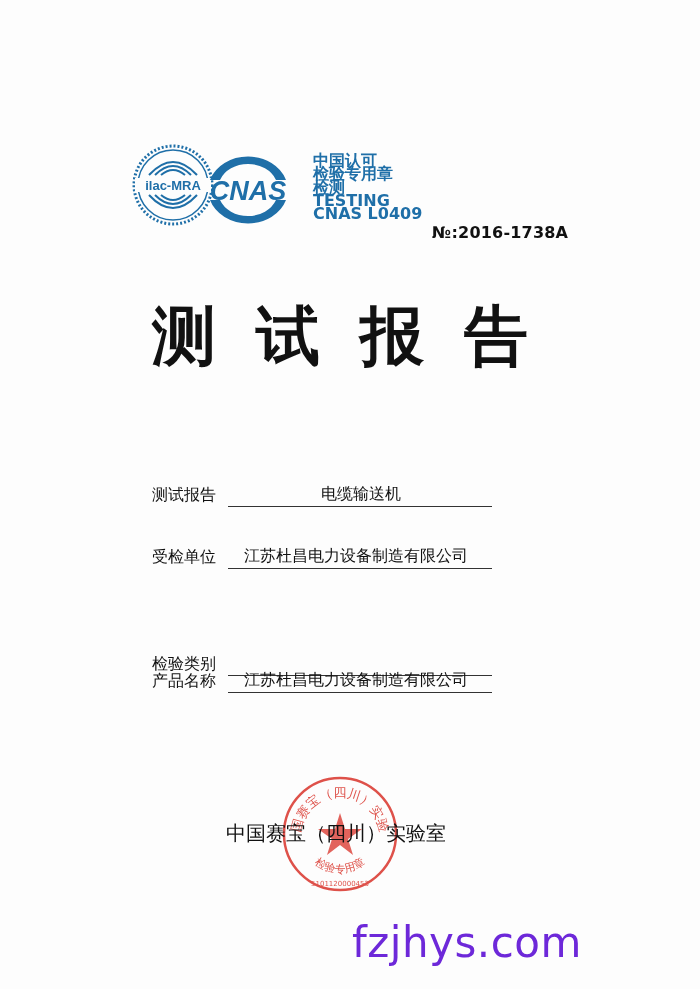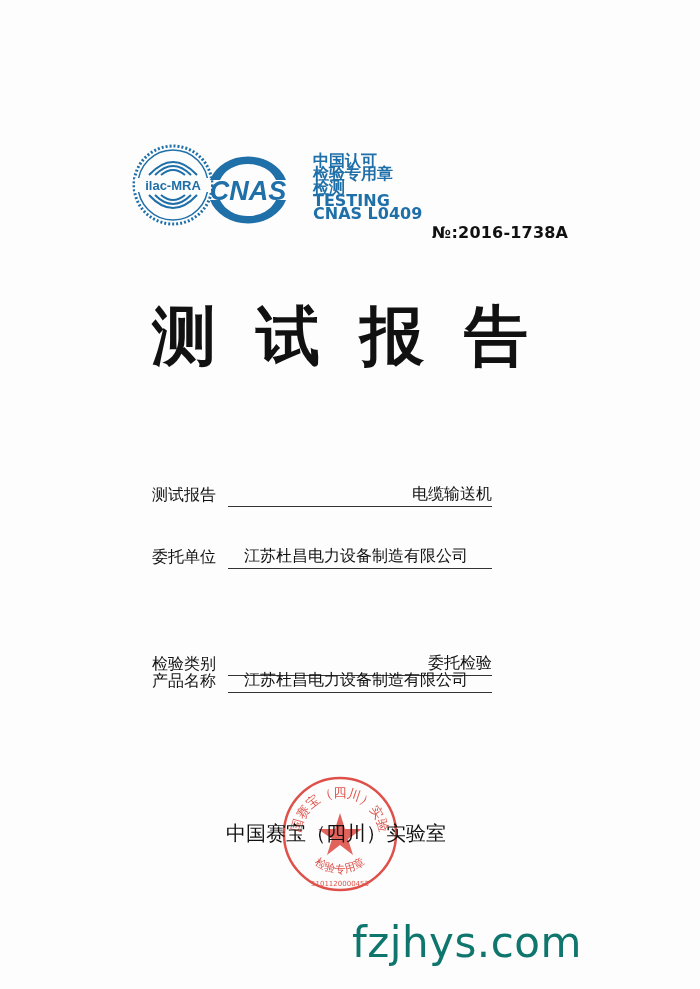--- a/index.html
+++ b/index.html
@@ -9,25 +9,25 @@
   .ilac { left:131px; top:143px; width:84px; height:84px; }
   .cnas { left:200px; top:150px; width:96px; height:78px; }
   .cnas-text { left:313px; top:154px; font-size:16px; line-height:13.3px; font-weight:bold; color:#1f6fa8; }
   .cnas-text div { white-space:nowrap; }
   .report-no { left:432px; top:223px; font-size:16px; font-weight:bold; letter-spacing:0.2px; }
   .title { left:152px; top:296px; font-family:"DejaVu Serif", serif; font-size:64px; font-weight:bold; letter-spacing:40px; line-height:80px; white-space:nowrap; }
   .field { left:152px; height:26px; width:345px; }
   .field .label { position:absolute; left:0; bottom:4px; font-size:16px; white-space:nowrap; }
   .field .line { position:absolute; left:76px; right:5px; bottom:3px; border-bottom:1.3px solid #333; }
   .field .value { position:absolute; bottom:5px; font-size:16px; white-space:nowrap; }
-  .field .value.center { left:78px; right:5px; text-align:right; }
+  .field .value.center { left:78px; right:5px; text-align:center; }
   .field .value.left { left:92px;font-family:Liberation Serif, serif; }
   .lab-name { left:226px; top:820px; font-size:20px; white-space:nowrap; z-index:2; }
   .stamp { left:280px; top:775px; width:120px; height:118px; z-index:1; opacity:0.85; }
-  .watermark { left:352px; top:918px; font-size:42px; letter-spacing:0.5px; color:#0f766e; white-space:nowrap; }
+  .watermark { left:352px; top:918px; font-size:42px; letter-spacing:0.5px; color:#6d28d9; white-space:nowrap; }
 </style>
 </head>
 <body>
 
 <div class="abs ilac">
   <svg width="84" height="84" viewBox="0 0 84 84">
     <circle cx="42" cy="42" r="39" fill="none" stroke="#1f6fa8" stroke-width="3" stroke-dasharray="2 2"></circle>
     <circle cx="42" cy="42" r="35" fill="none" stroke="#1f6fa8" stroke-width="1.5"></circle>
     <path d="M18 32 Q42 6 66 32" fill="none" stroke="#1f6fa8" stroke-width="2"></path>
     <path d="M24 32 Q42 14 60 32" fill="none" stroke="#1f6fa8" stroke-width="2"></path>
@@ -60,29 +60,28 @@
 
 <div class="abs title">测试报告</div>
 
 <div class="abs field" style="top:484px;">
   <span class="label">测试报告</span>
   <span class="line"></span>
   <span class="value center">电缆输送机</span>
 </div>
 
 <div class="abs field" style="top:546px;">
-  <span class="label">委托单位</span>
+  <span class="label">受检单位</span>
   <span class="line"></span>
   <span class="value left">江苏杜昌电力设备制造有限公司</span>
 </div>
 
 <div class="abs field" style="top:608px;margin-top:45px;">
   <span class="label">检验类别</span>
   <span class="line"></span>
-  <span class="value center">委托检验</span>
 </div>
 
 <div class="abs field" style="top:670px;">
   <span class="label">产品名称</span>
   <span class="line"></span>
   <span class="value left">江苏杜昌电力设备制造有限公司</span>
 </div>
 
 <div class="abs stamp">
   <svg width="120" height="118" viewBox="0 0 120 118">

